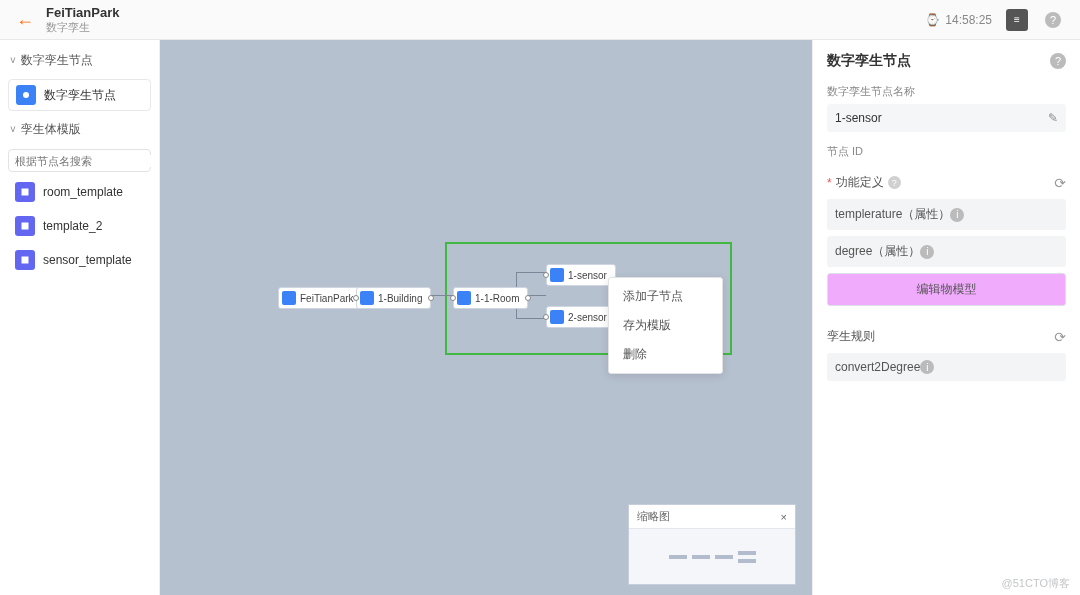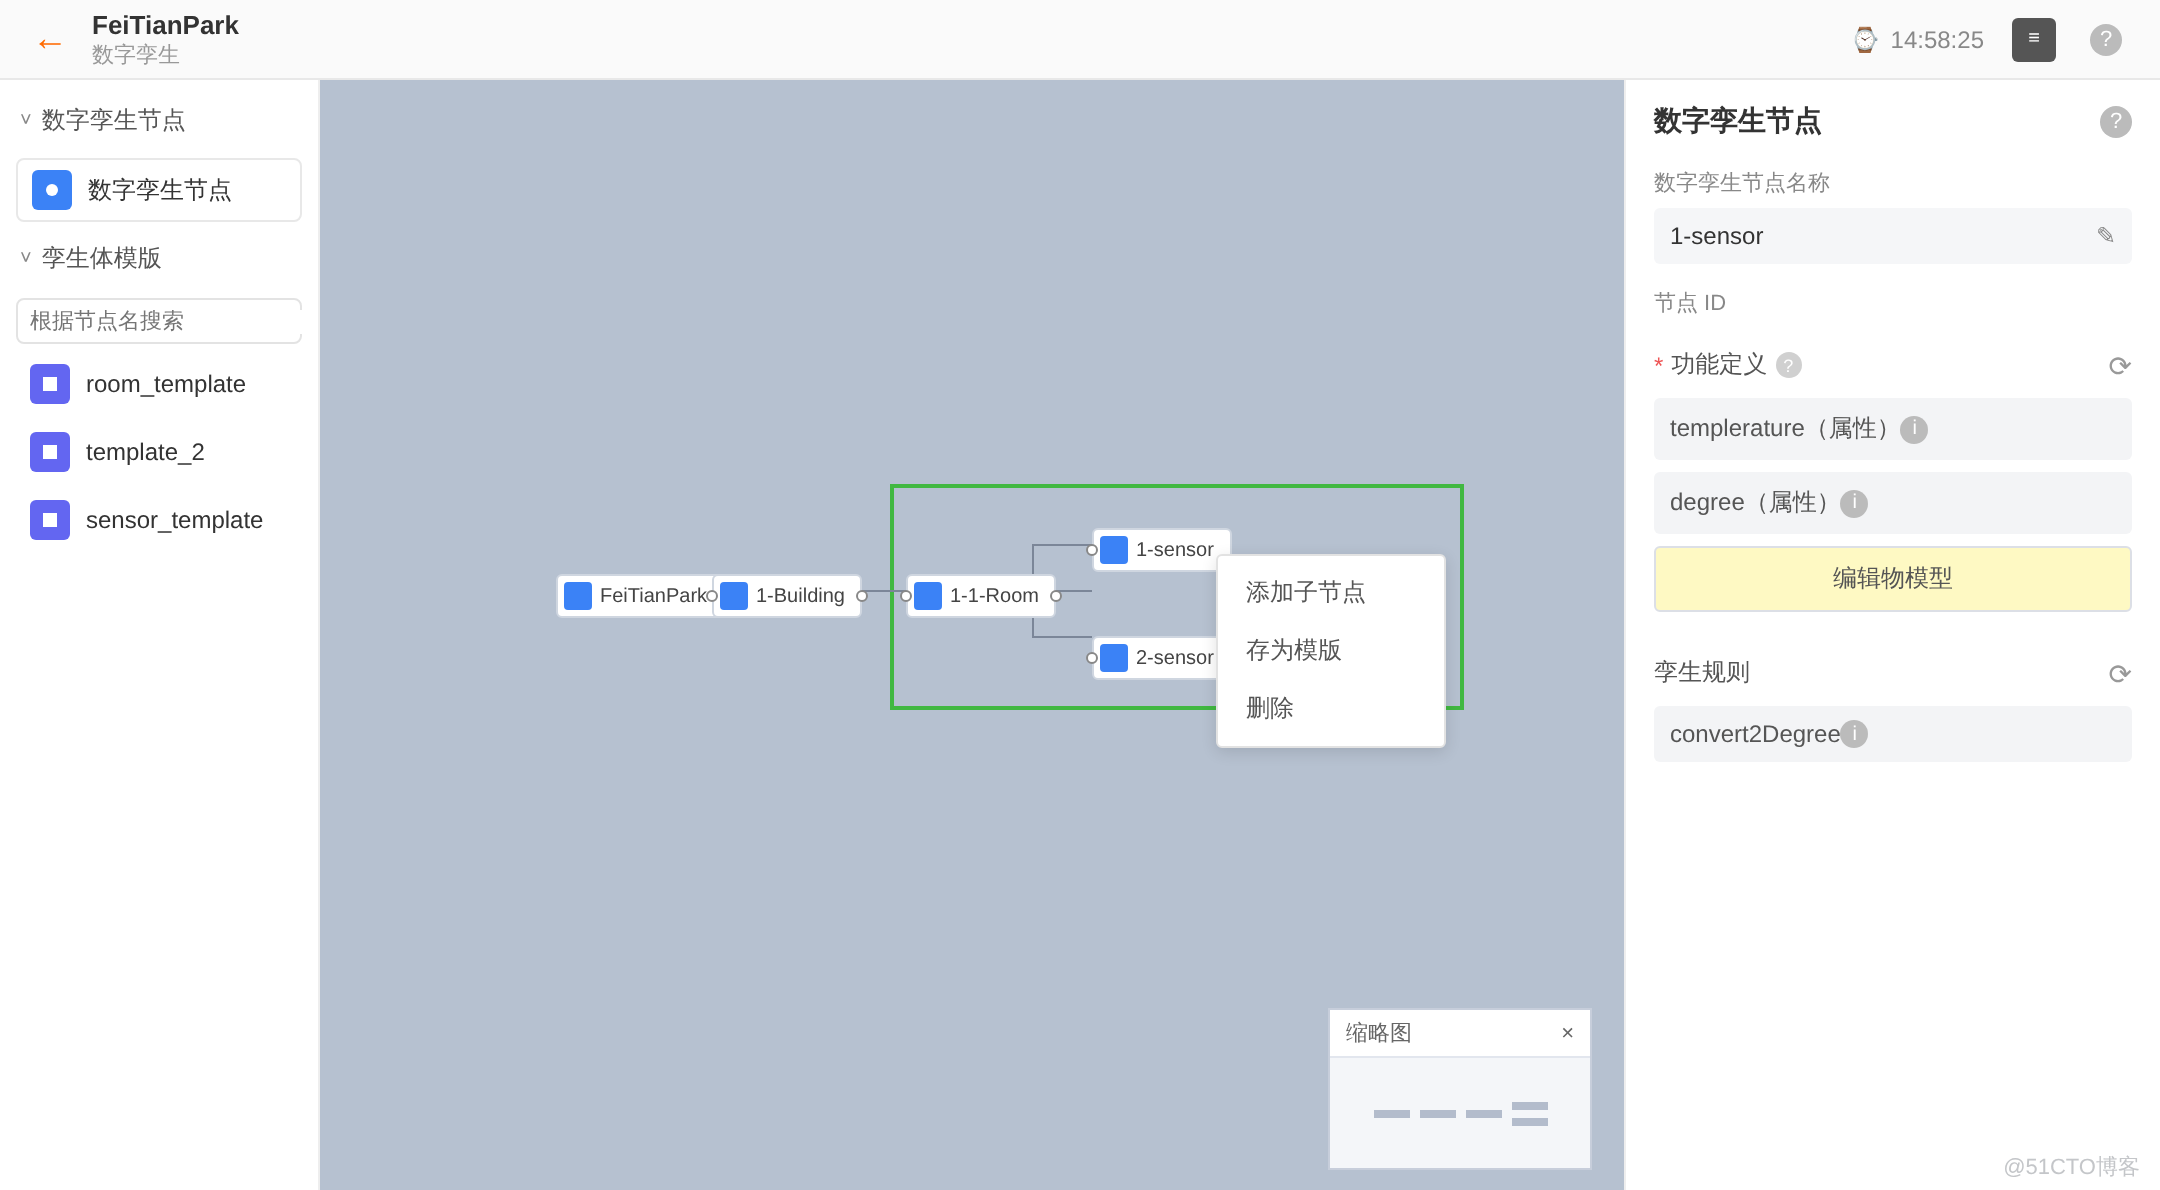--- a/index.html
+++ b/index.html
@@ -28,41 +28,41 @@
     .canvas { flex: 1; position: relative; background: #b6c1d0; overflow: hidden; }
     .node { position: absolute; display: flex; align-items: center; background: #fff; border: 1px solid #cfd6e0; border-radius: 3px; padding: 3px 8px 3px 3px; font-size: 10px; color: #444; gap: 4px; }
     .node .node-icon { width: 14px; height: 14px; background: #3b82f6; border-radius: 2px; }
     .node .port-r, .node .port-l { width: 6px; height: 6px; border: 1px solid #888; border-radius: 50%; background: #fff; position: absolute; top: 50%; transform: translateY(-50%); }
     .node .port-r { right: -4px; }
     .node .port-l { left: -4px; }
     .edge { position: absolute; height: 1px; background: #7b8698; }
     .highlight-box { position: absolute; border: 2px solid #41b841; }
     .context-menu { position: absolute; background: #fff; border: 1px solid #e2e2e2; border-radius: 3px; box-shadow: 0 2px 8px rgba(0,0,0,.12); padding: 4px 0; width: 115px; }
     .context-menu div { padding: 6px 14px; font-size: 12px; color: #555; cursor: pointer; }
-    .minimap { position: absolute; right: 16px; bottom: 10px; width: 132px; border: 1px solid #c7cedb; background: #f4f6f9; }
+    .minimap { position: absolute; right: 16px; bottom: 10px; width: 168px; border: 1px solid #c7cedb; background: #f4f6f9; }
     .minimap-header { display: flex; align-items: center; justify-content: space-between; padding: 4px 8px; font-size: 11px; color: #666; border-bottom: 1px solid #e2e6ee; background: #fff; }
     .minimap-body { height: 55px; display:flex; align-items:center; justify-content:center; gap:5px;}
     .minimap-body .bar { width:18px; height:4px; background:#b3bccc;}
     .minimap-body .stack { display:flex; flex-direction:column; gap:4px;}
     .right-pane { width: 268px; border-left: 1px solid #eee; background: #fff; display: flex; flex-direction: column; padding: 12px 14px; overflow-y: auto; }
     .panel-title-row { display: flex; align-items: center; justify-content: space-between; margin-bottom: 14px; }
     .panel-title-row h3 { font-size: 14px; font-weight: 600; }
     .help-circle { width: 16px; height: 16px; border-radius: 50%; background: #bbb; color: #fff; font-size: 11px; display: flex; align-items: center; justify-content: center; }
     .field-label { font-size: 11px; color: #888; margin-bottom: 5px; }
     .field-box { background: #f5f6f8; border-radius: 3px; padding: 7px 8px; display: flex; align-items: center; justify-content: space-between; font-size: 12px; margin-bottom: 12px; }
     .field-box .pencil { color: #888; font-size: 12px; cursor: pointer; }
     .id-row { font-size: 11px; color: #666; margin-bottom: 14px; word-break: break-all; }
     .id-row .copy-link { color: #2d7be8; margin-left: 6px; cursor: pointer; }
     .section-head { display: flex; align-items: center; gap: 4px; font-size: 12px; color: #555; margin: 10px 0 8px; }
     .section-head .req { color: #e55; }
     .section-head .help-mini { width: 13px; height: 13px; border-radius: 50%; background: #d0d0d0; color: #fff; font-size: 9px; display: flex; align-items: center; justify-content: center; }
     .section-head .refresh { margin-left: auto; color: #999; cursor: pointer; font-size: 14px; }
     .prop-row { background: #f3f4f6; border-radius: 3px; padding: 7px 8px; display: flex; align-items: center; justify-content: flex-start; font-size: 12px; color: #555; margin-bottom: 6px; }
     .prop-row .info-dot { width: 14px; height: 14px; border-radius: 50%; background: #bbb; color: #fff; font-size: 10px; display:flex;align-items:center;justify-content:center; }
-    .wide-btn { width: 100%; border: 1px solid #dcdfe6; background: #fef9c3; color: #555; font-size: 12px; padding: 7px 0; text-align: center; border-radius: 3px; cursor: pointer; margin-bottom: 12px; }
+    .wide-btn { width: 100%; border: 1px solid #dcdfe6; background: #f0abfc; color: #555; font-size: 12px; padding: 7px 0; text-align: center; border-radius: 3px; cursor: pointer; margin-bottom: 12px; }
     .watermark { position: absolute; right: 10px; bottom: 4px; color: #c4c6c9; font-size: 11px; }
   </style>
 </head>
 <body>
 
 <div class="top-header">
   <div class="back-arrow">←</div>
   <div class="title-block">
     <div class="main-title">FeiTianPark</div>
     <div class="sub-title">数字孪生</div>
@@ -154,21 +154,21 @@
       <span class="port-l"></span>
       <span class="node-icon"></span>
       <span>1-1-Room</span>
       <span class="port-r"></span>
     </div>
     <div class="node" style="left:386px; top:224px;">
       <span class="port-l"></span>
       <span class="node-icon"></span>
       <span>1-sensor</span>
     </div>
-    <div class="node" style="left:386px; top:278px;">
+    <div class="node" style="left:386px; top:266px;">
       <span class="port-l"></span>
       <span class="node-icon"></span>
       <span>2-sensor</span>
     </div>
 
     <div class="context-menu" style="left:448px; top:237px;">
       <div>添加子节点</div>
       <div>存为模版</div>
       <div>删除</div>
     </div>

